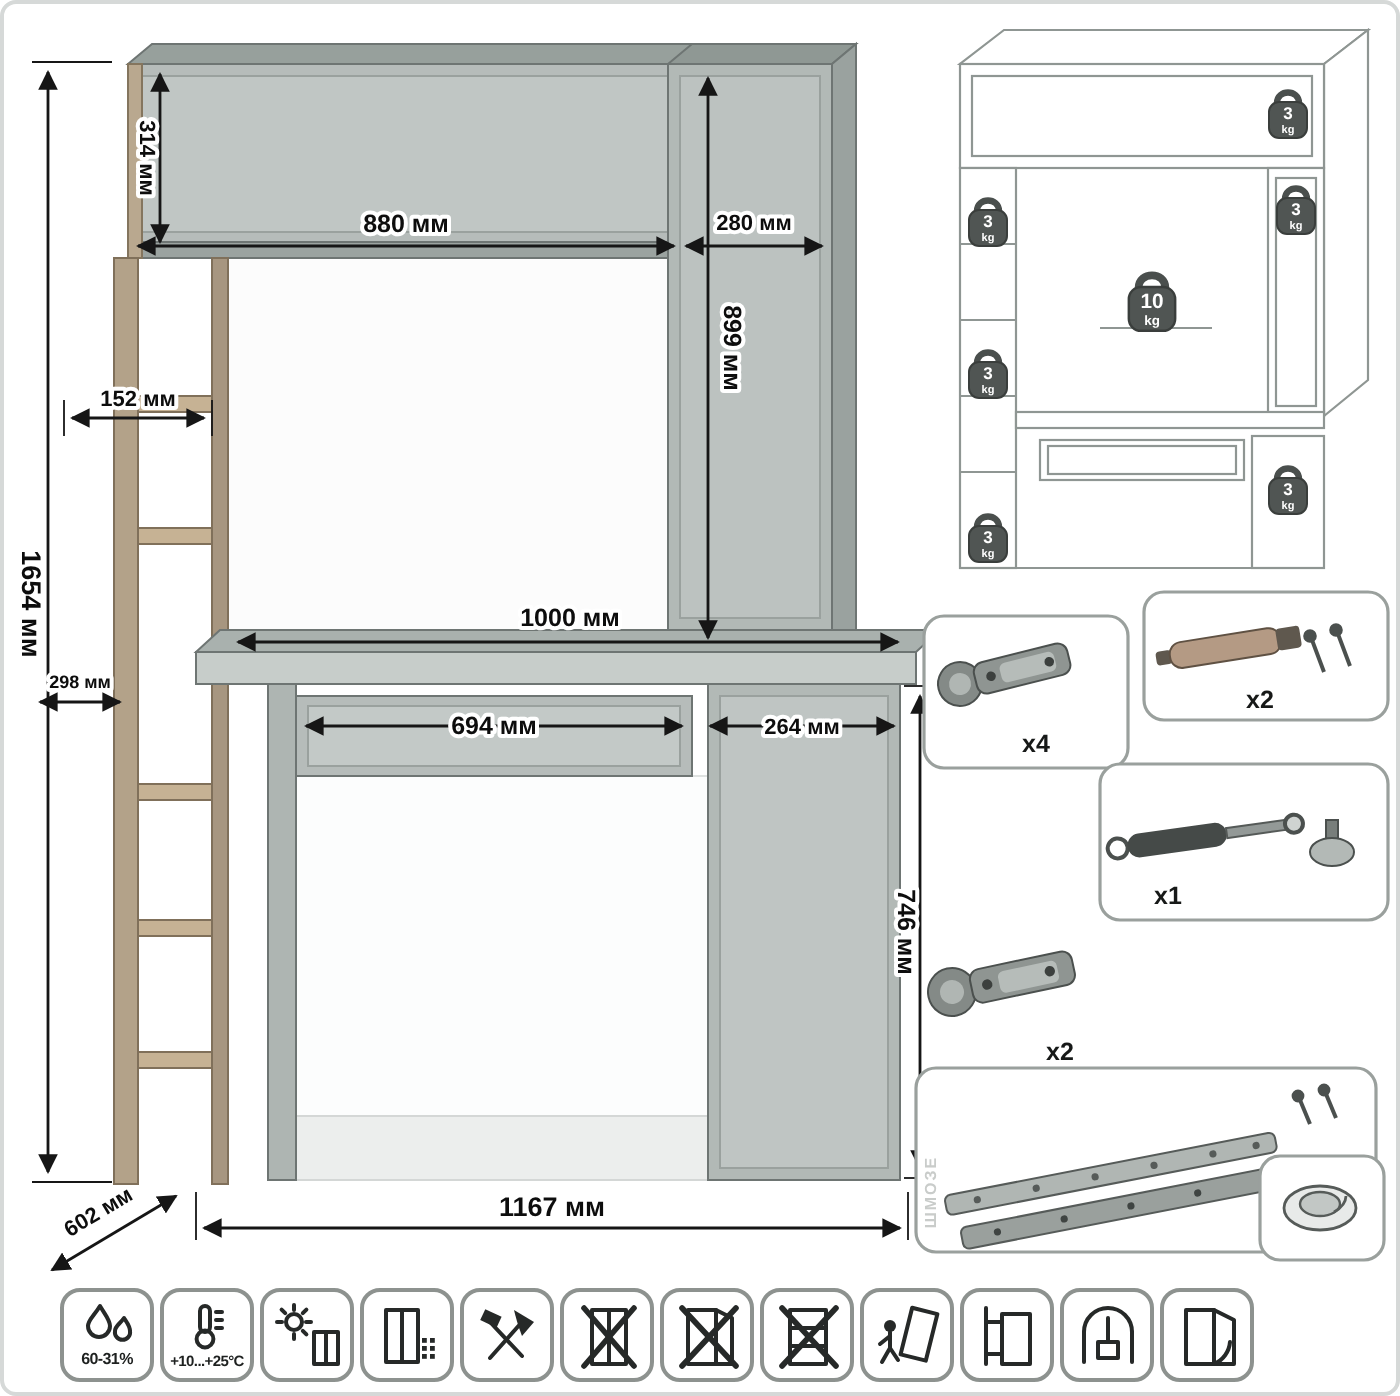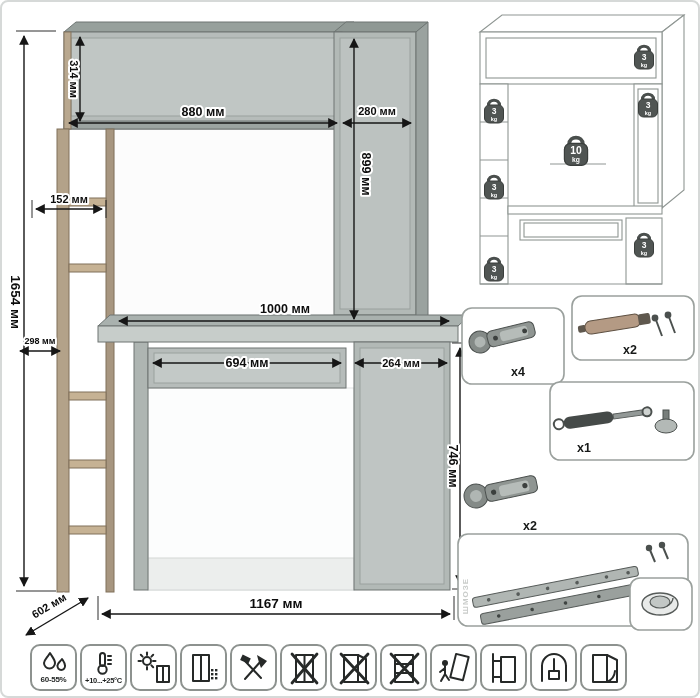--- a/index.html
+++ b/index.html
@@ -312,21 +312,21 @@
   </g>
 </svg>
 
 <div class="care-strip">
 
   <div class="tile">
     <svg width="34" height="23" viewBox="0 0 34 23">
       <path class="t" d="M13 2 C16 7 18 9 18 12 A5.5 5.5 0 1 1 7 12 C7 9 10 7 13 2 Z"></path>
       <path class="t" d="M25 8 C27 11 28 12 28 14.5 A3.8 3.8 0 1 1 20.5 14.5 C20.5 12 23 11 25 8 Z"></path>
     </svg>
-    <div class="tile-label">60-55%</div>
+    <div class="tile-label">60-31%</div>
   </div>
 
   <div class="tile">
     <svg width="34" height="24" viewBox="0 0 34 24">
       <rect class="t" x="13" y="2" width="5" height="13" rx="2.5"></rect>
       <circle class="t" cx="15.5" cy="18.5" r="4.2"></circle>
       <line class="t" x1="21" y1="5" x2="24" y2="5"></line>
       <line class="t" x1="21" y1="9" x2="24" y2="9"></line>
       <line class="t" x1="21" y1="13" x2="24" y2="13"></line>
     </svg>

